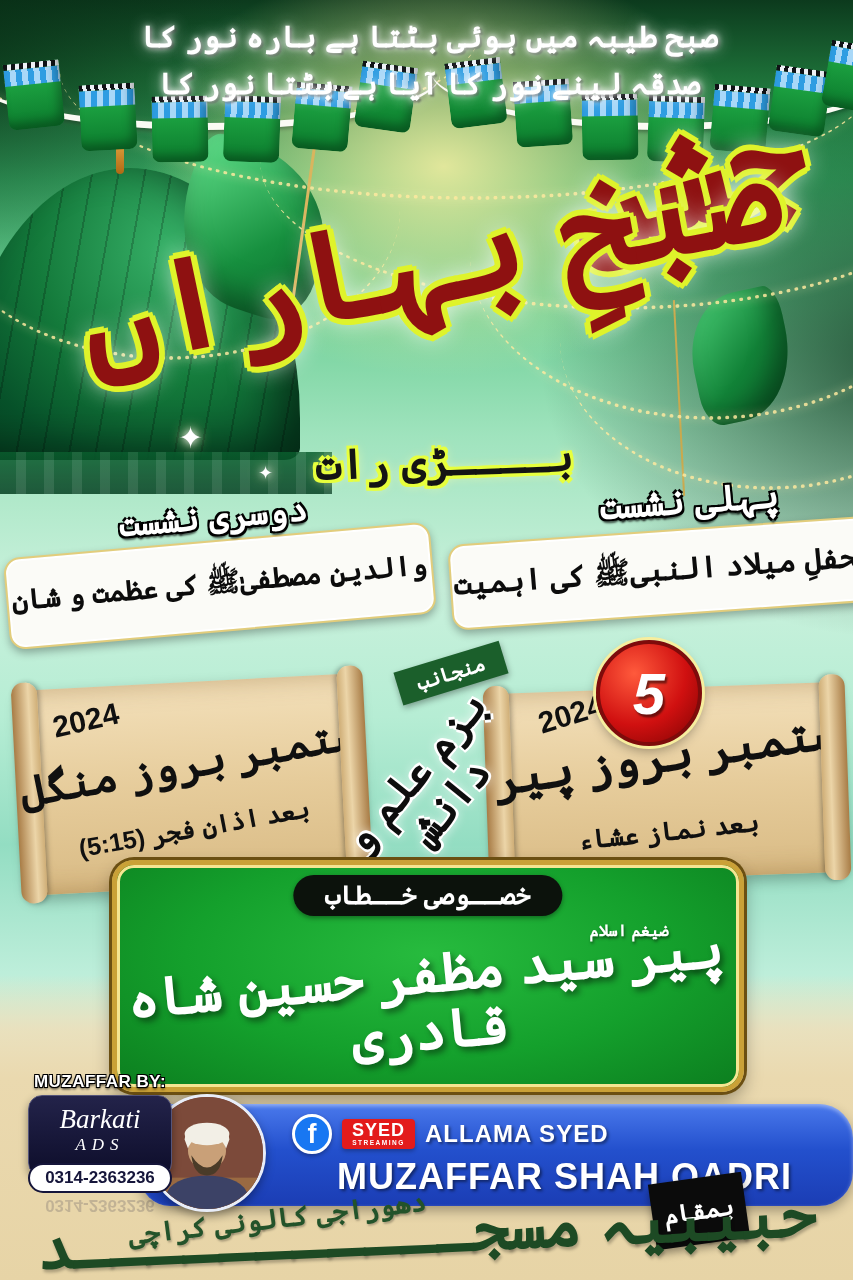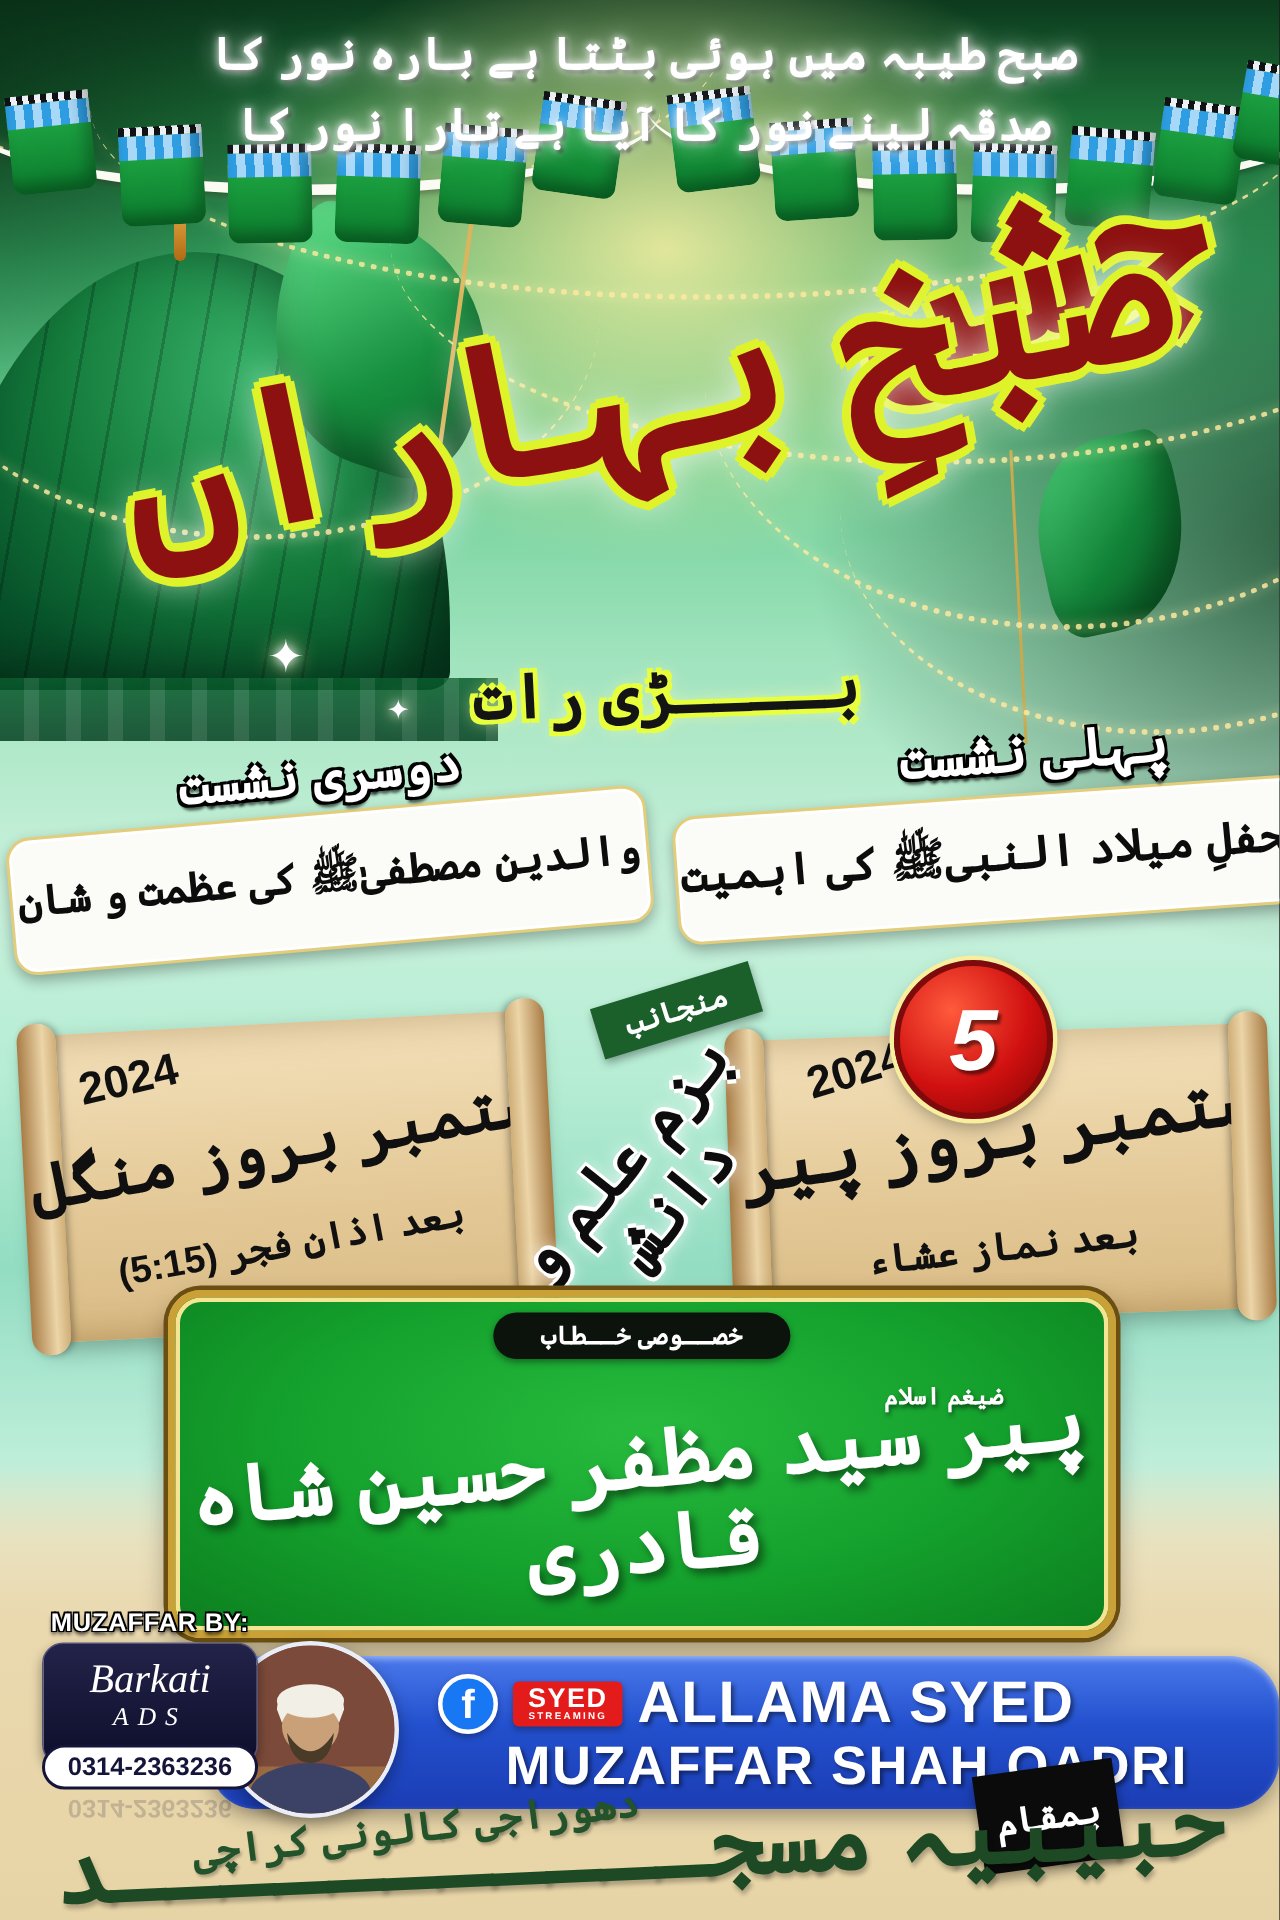--- a/index.html
+++ b/index.html
@@ -146,21 +146,21 @@
     box-shadow:0 3px 6px rgba(0,0,0,.35);}
   .org-name{left:326px;top:692px;width:214px;height:190px;display:flex;align-items:center;justify-content:center;
     direction:rtl;font-size:42px;font-weight:bold;color:#0d0d0d;transform:rotate(-50deg);text-align:center;line-height:1.1;
     text-shadow:-2px -2px 0 #fff,2px -2px 0 #fff,-2px 2px 0 #fff,2px 2px 0 #fff,0 0 12px #fff;}
   
   .speaker{left:112px;top:860px;width:632px;height:232px;border-radius:22px;
     background:radial-gradient(ellipse at 50% 40%,#27bb3e 0%,#14a02c 55%,#0c7e1f 100%);
     border:5px solid #caa137;
     box-shadow:0 0 0 3px #6b4f12, inset 0 0 0 3px #f5e592, 0 8px 18px rgba(0,0,0,.35);}
   .speaker-pill{position:absolute;top:10px;left:50%;transform:translateX(-50%);
-    background:#0c120c;color:#fff;font-size:17px;font-weight:bold;direction:rtl;
+    background:#0c120c;color:#fff;font-size:26px;font-weight:bold;direction:rtl;
     padding:5px 32px;border-radius:24px;white-space:nowrap;
     box-shadow:0 2px 5px rgba(0,0,0,.4);}
   .speaker-hon{position:absolute;top:56px;right:70px;color:#fff;font-size:16px;font-weight:bold;
     direction:rtl;text-shadow:1px 2px 3px rgba(0,0,0,.5);}
   .speaker-name{position:absolute;left:8px;right:8px;top:58px;bottom:6px;
     display:flex;align-items:center;justify-content:center;direction:rtl;
     color:#fff;font-size:54px;font-weight:bold;transform:rotate(-5deg);text-align:center;line-height:1.05;
     text-shadow:3px 4px 6px rgba(0,0,0,.45);}
   
   .beige{left:0;top:975px;width:853px;height:305px;
@@ -188,21 +188,21 @@
   .fb-row{position:absolute;left:152px;top:10px;display:flex;align-items:center;gap:10px;}
   .fb-circle{width:40px;height:40px;border-radius:50%;background:#1877f2;border:3px solid #fff;
     color:#fff;font-size:27px;font-weight:bold;display:flex;align-items:center;justify-content:center;
     box-shadow:0 2px 4px rgba(0,0,0,.3);}
   .live-badge{background:#e31b1b;border-radius:4px;padding:2px 10px;text-align:center;color:#fff;
     box-shadow:0 2px 4px rgba(0,0,0,.3);}
   .live-word{font-size:18px;font-weight:bold;letter-spacing:1px;line-height:1;}
   .live-sub{font-size:6.5px;font-weight:bold;letter-spacing:1.5px;line-height:1.2;}
   .fb-line{color:#fff;font-weight:bold;letter-spacing:1px;
     text-shadow:2px 2px 3px rgba(0,0,0,.45);white-space:nowrap;}
-  .fb-l1{font-size:39px;}
+  .fb-l1{font-size:24px;}
   .fb-l2{position:absolute;left:152px;right:16px;top:52px;text-align:center;font-size:36px;}
   
   .venue-tag{left:652px;top:1178px;width:94px;height:66px;background:#0b0b0b;transform:rotate(-8deg);
     color:#fff;font-size:24px;font-weight:bold;direction:rtl;display:flex;align-items:center;justify-content:center;
     box-shadow:0 4px 8px rgba(0,0,0,.4);}
   .venue-line{left:8px;top:1194px;width:838px;direction:rtl;text-align:center;transform:rotate(-2.5deg);}
   .venue-name{font-size:62px;font-weight:bold;color:#1d4a24;white-space:nowrap;
     text-shadow:1px 3px 3px rgba(0,0,0,.25);}
   .venue-addr{position:absolute;left:120px;top:2px;width:300px;text-align:center;direction:rtl;
     font-size:27px;font-weight:bold;color:#23532a;transform:rotate(-4deg);
@@ -249,21 +249,21 @@
   <div class="layer bunt" style="left:448px;top:60px;transform:rotate(-7deg);"></div>
   <div class="layer bunt" style="left:515px;top:80px;transform:rotate(-4deg);"></div>
   <div class="layer bunt" style="left:582px;top:94px;transform:rotate(-1deg);"></div>
   <div class="layer bunt" style="left:648px;top:96px;transform:rotate(2deg);"></div>
   <div class="layer bunt" style="left:712px;top:86px;transform:rotate(5deg);"></div>
   <div class="layer bunt" style="left:772px;top:68px;transform:rotate(8deg);"></div>
   <div class="layer bunt" style="left:826px;top:44px;transform:rotate(10deg);"></div>
 
   <div class="layer couplet">
     <div>صبح طیبہ میں ہوئی بٹتا ہے بارہ نور کا</div>
-    <div>صدقہ لینے نور کا آیا ہے تارا نور کا</div>
+    <div>صدقہ لینے نور کا آیا ہے بٹتا نور کا</div>
   </div>
 
   <div class="layer t-outline title-w1">جشن</div>
   <div class="layer t-outline title-w2">صبحِ بہاراں</div>
   <div class="layer bari">بــــڑی رات</div>
 
   <div class="layer sess sess-r">
     <div class="sess-label">پہلی نشست</div>
     <div class="sess-box">محفلِ میلاد النبیﷺ کی اہمیت</div>
   </div>

